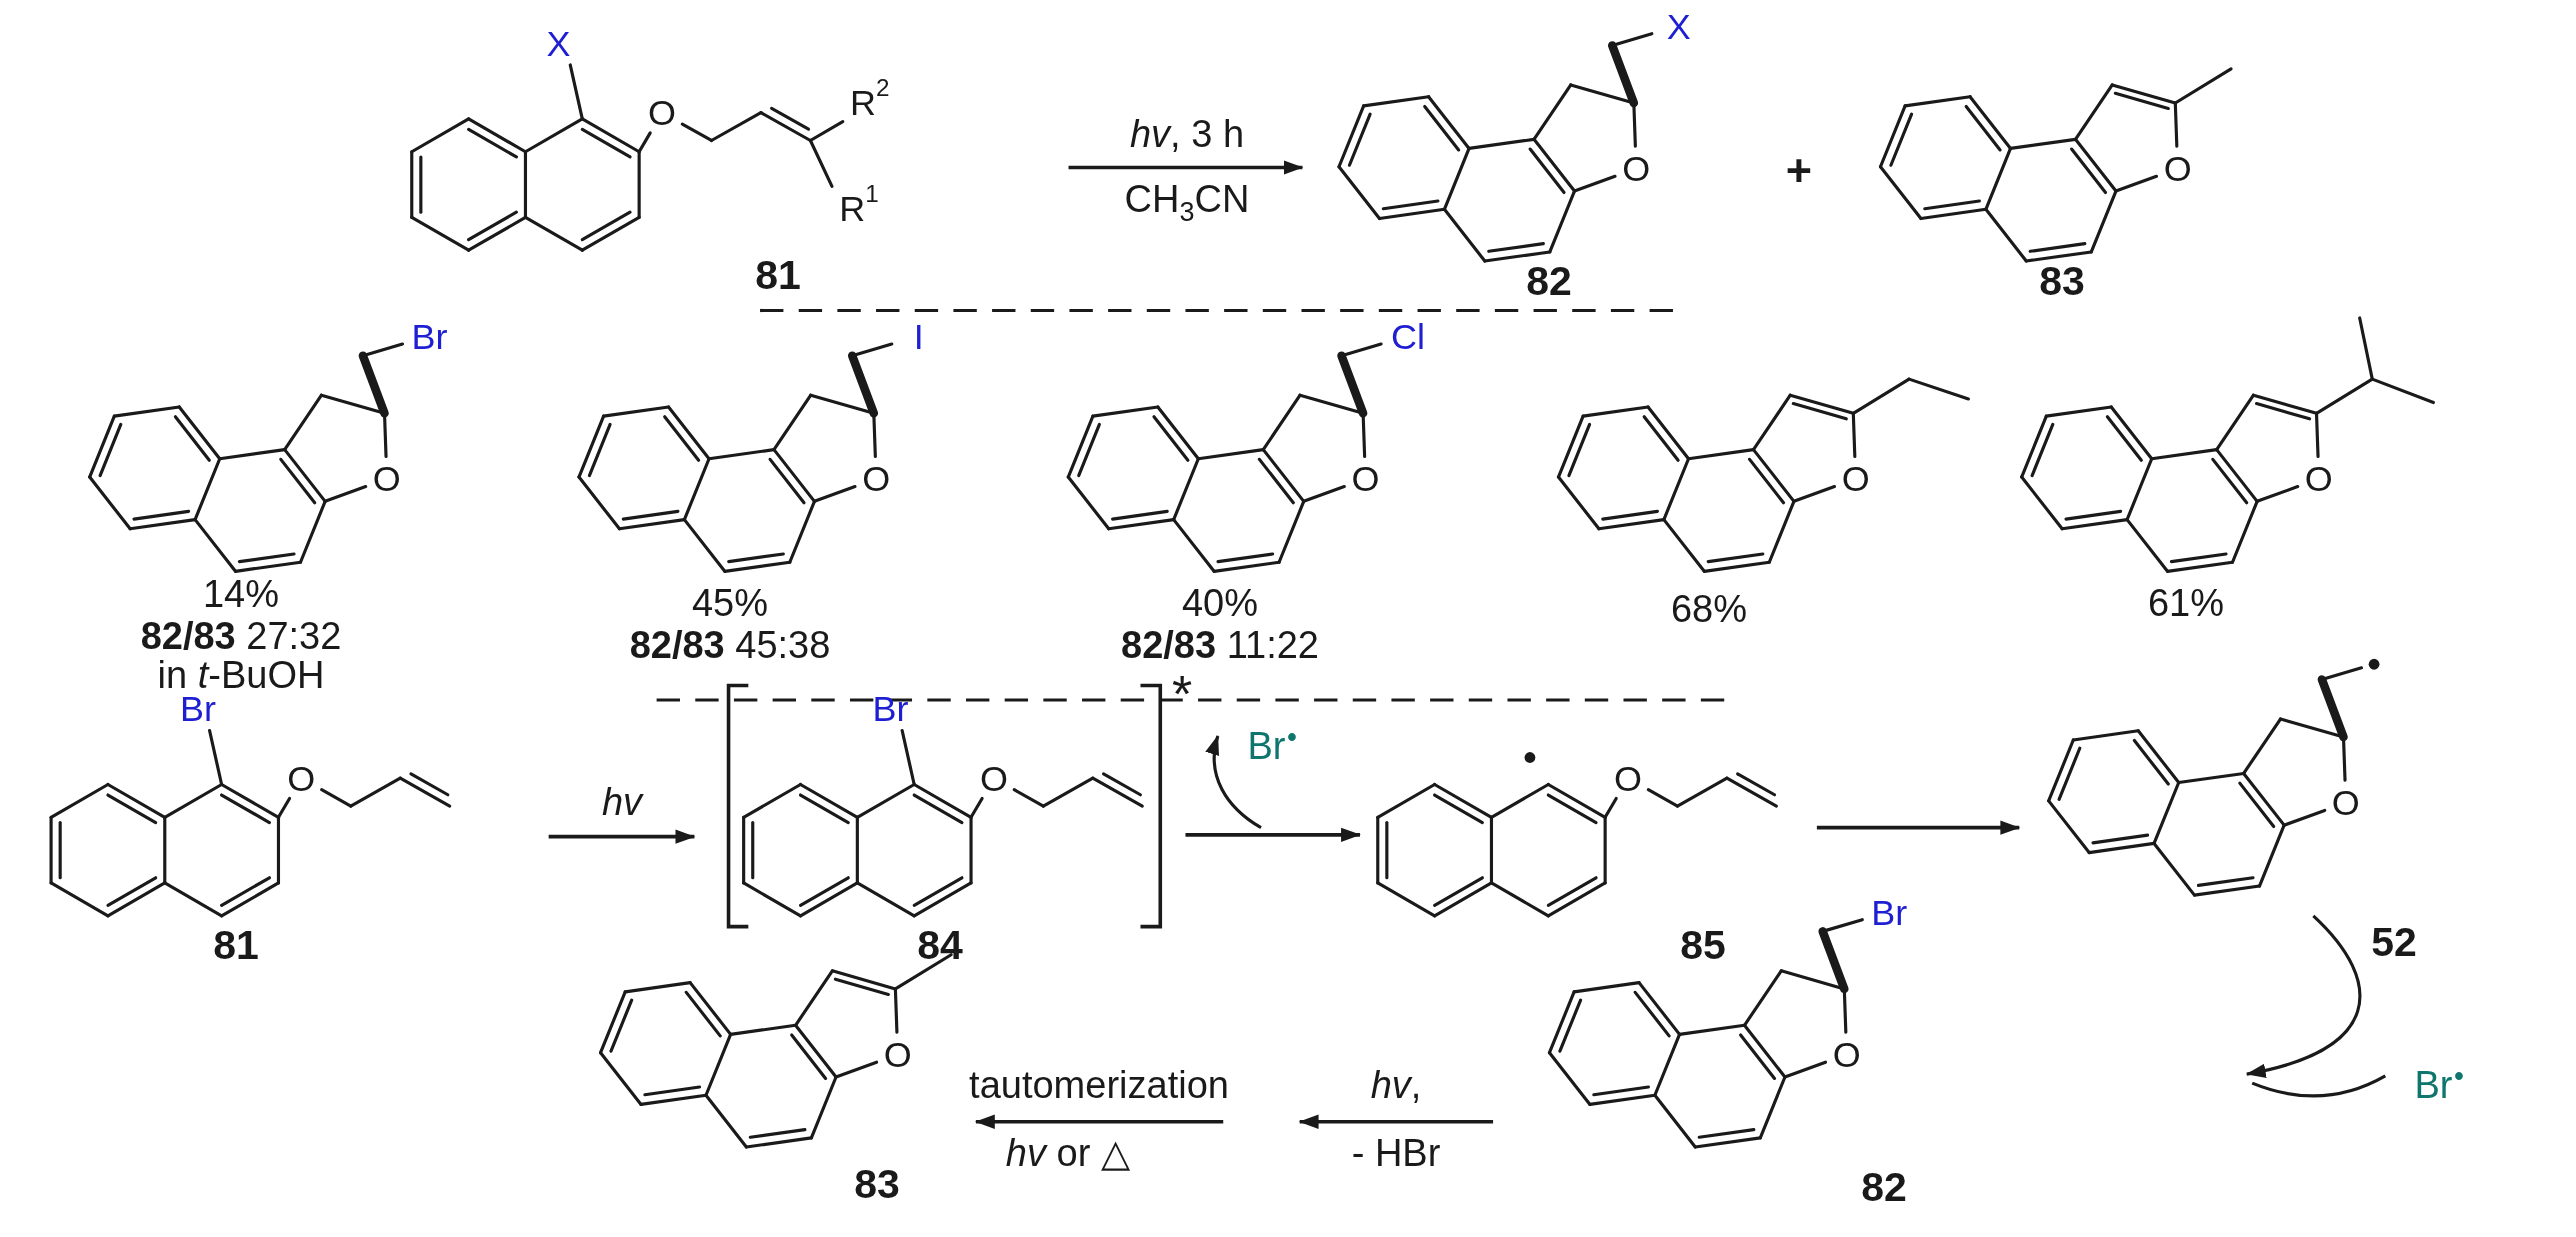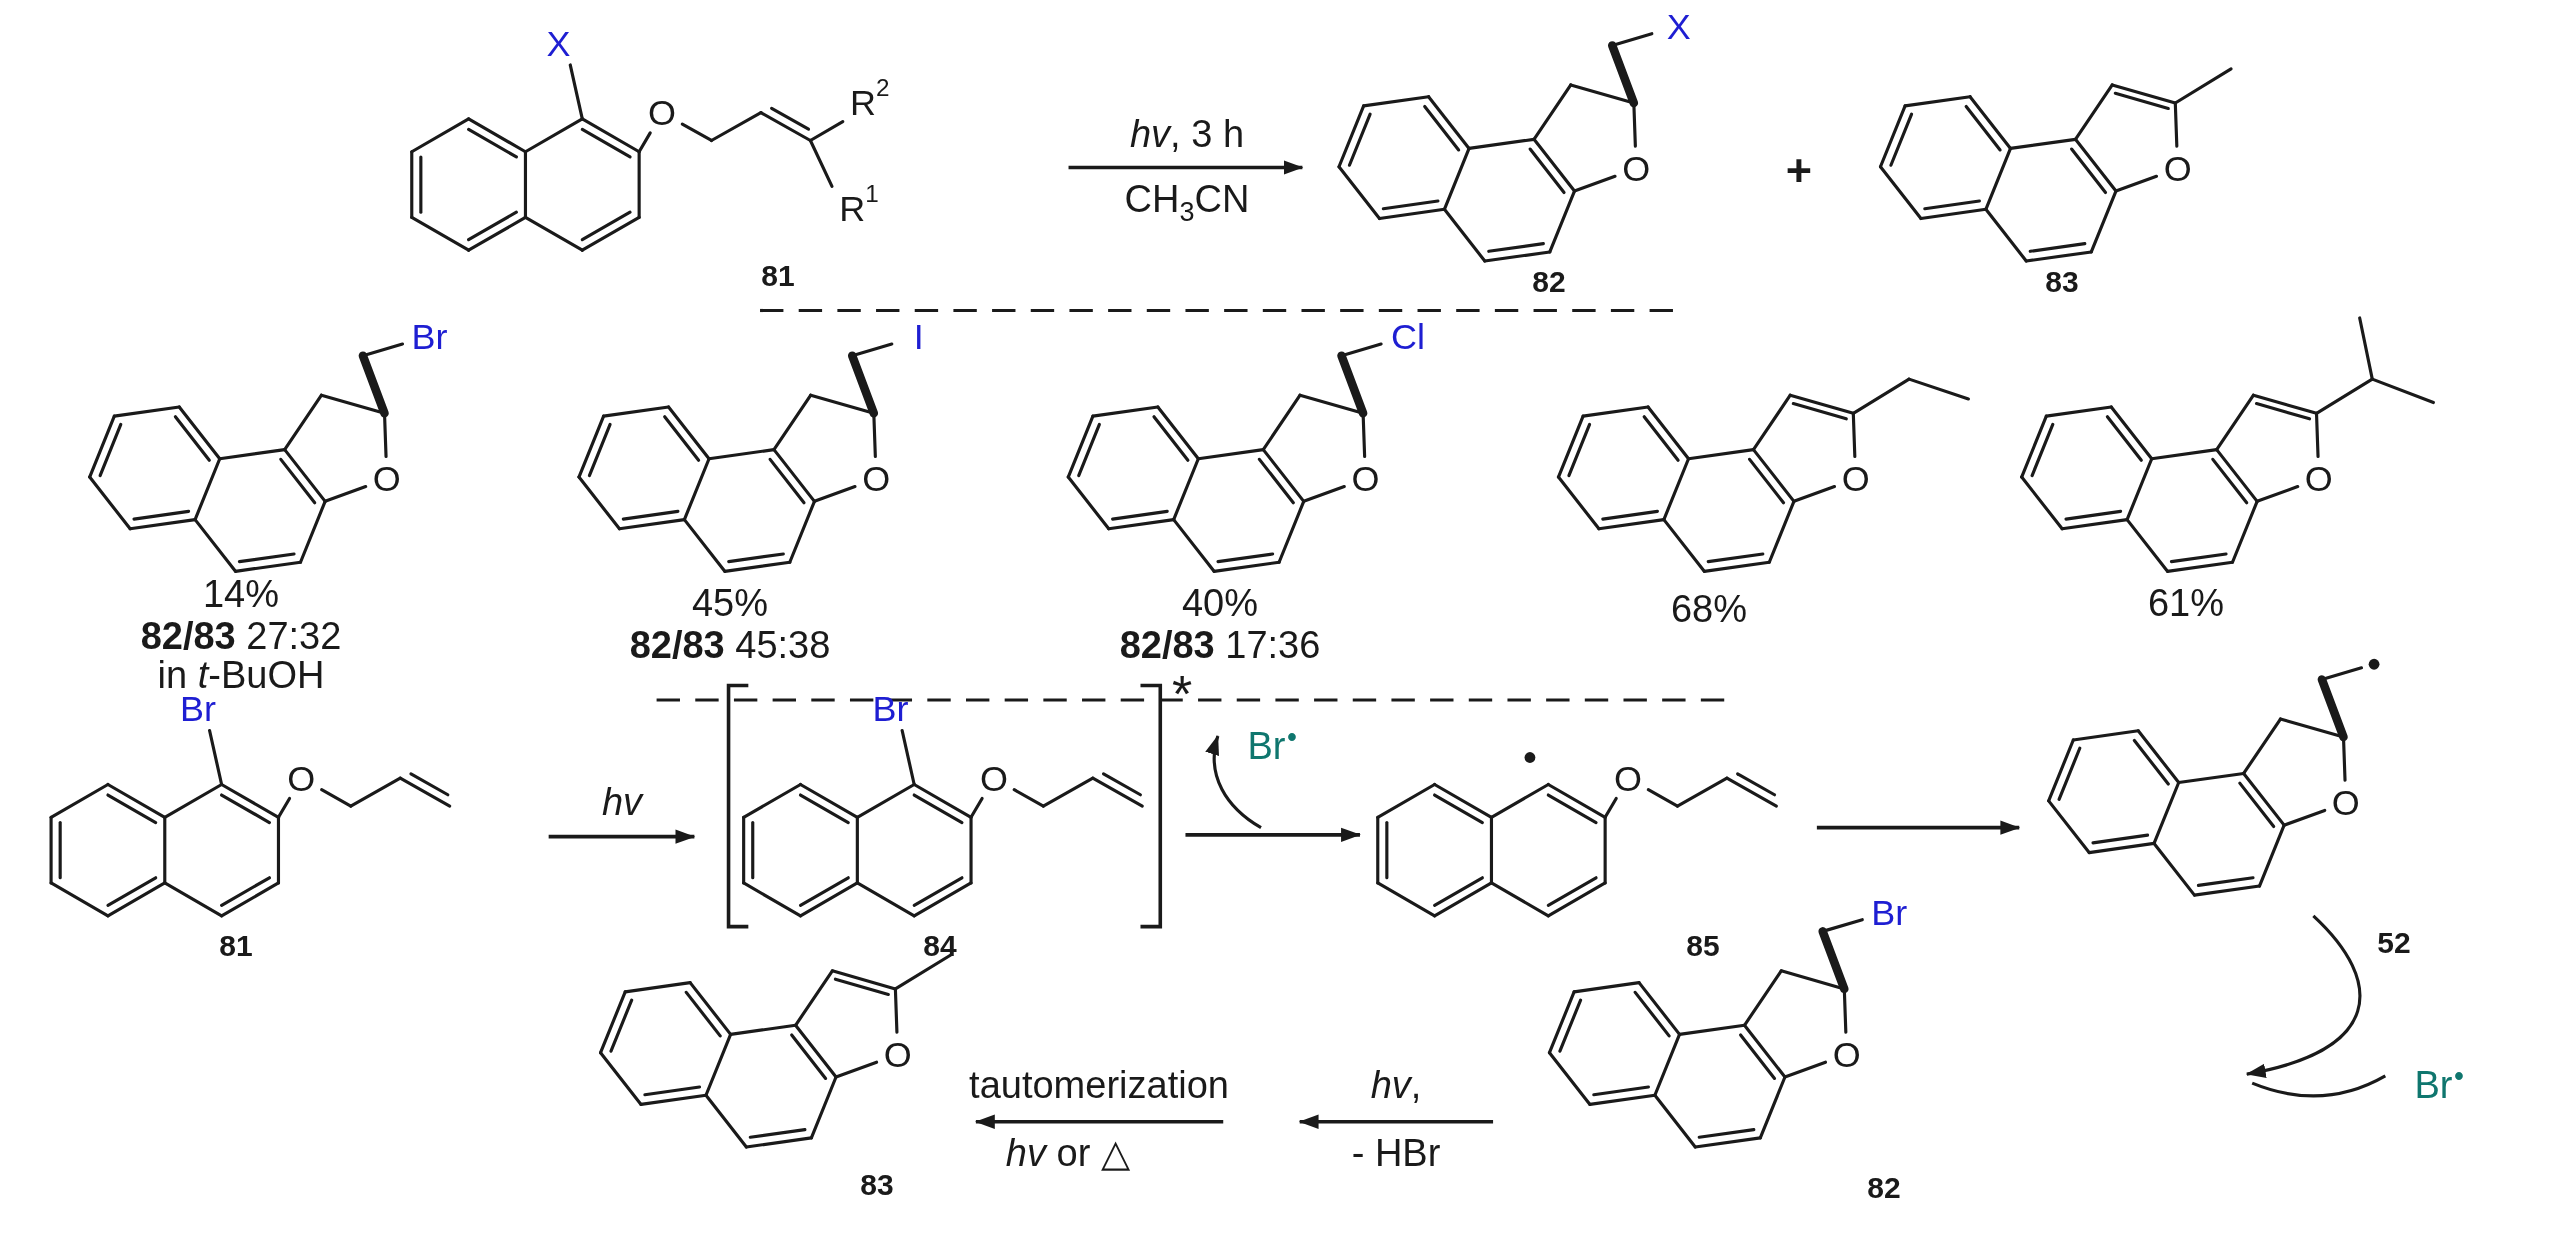--- a/index.html
+++ b/index.html
@@ -1,21 +1,21 @@
 <!DOCTYPE html>
 <html style="font-size:14.4px"><head>
 <meta charset="utf-8">
 <style>
   *{margin:0;padding:0;box-sizing:border-box}
   body{background:#ffffff;font-family:"Liberation Sans",sans-serif;color:#1a1a1a}
   #stage{position:relative;width:2576px;height:1238px;background:#ffffff;overflow:hidden}
   #scheme{position:absolute;left:0;top:0}
   .cap{position:absolute;transform:translate(-50%,-50%);font-size:38px;line-height:1.05;
        white-space:nowrap;text-align:center;color:#1a1a1a}
-  .b{font-weight:bold;font-size:30px}
+  .b{font-weight:bold;font-size:41px}
   .blue{color:#0f766e}
   .cap b{font-weight:bold}
   sub{font-size:27px}
   sup.rd{font-size:27px;font-weight:bold;margin-left:1.8px}
   .ast{font-size:52px;font-weight:normal}
 </style>
 </head>
 <body>
 
 <div id="stage">
@@ -417,21 +417,21 @@
   <div class="cap b" style="left:1549px;top:282px">82</div>
   <div class="cap b" style="left:1799px;top:171px;font-size:45px">+</div>
   <div class="cap b" style="left:2062px;top:282px">83</div>
 
   <div class="cap" style="left:241px;top:595px">14%</div>
   <div class="cap" style="left:241px;top:637px"><b>82/83</b><span> 27:32</span></div>
   <div class="cap" style="left:241px;top:676px"><span>in </span><i>t</i><span>-BuOH</span></div>
   <div class="cap" style="left:730px;top:604px">45%</div>
   <div class="cap" style="left:730px;top:646px"><b>82/83</b><span> 45:38</span></div>
   <div class="cap" style="left:1220px;top:604px">40%</div>
-  <div class="cap" style="left:1220px;top:646px"><b>82/83</b><span> 17:36</span></div>
+  <div class="cap" style="left:1220px;top:646px"><b>82/83</b><span> 11:22</span></div>
   <div class="cap" style="left:1709px;top:610px">68%</div>
   <div class="cap" style="left:2186px;top:604px">61%</div>
 
   <div class="cap b" style="left:236px;top:946px">81</div>
   <div class="cap" style="left:622px;top:803px"><i>hv</i></div>
   <div class="cap b" style="left:940px;top:946px">84</div>
   <div class="cap ast" style="left:1182px;top:694px">*</div>
   <div class="cap blue" style="left:1272px;top:745px"><span>Br</span><sup class="rd">•</sup></div>
   <div class="cap b" style="left:1703px;top:946px">85</div>
   <div class="cap b" style="left:2394px;top:943px">52</div>

